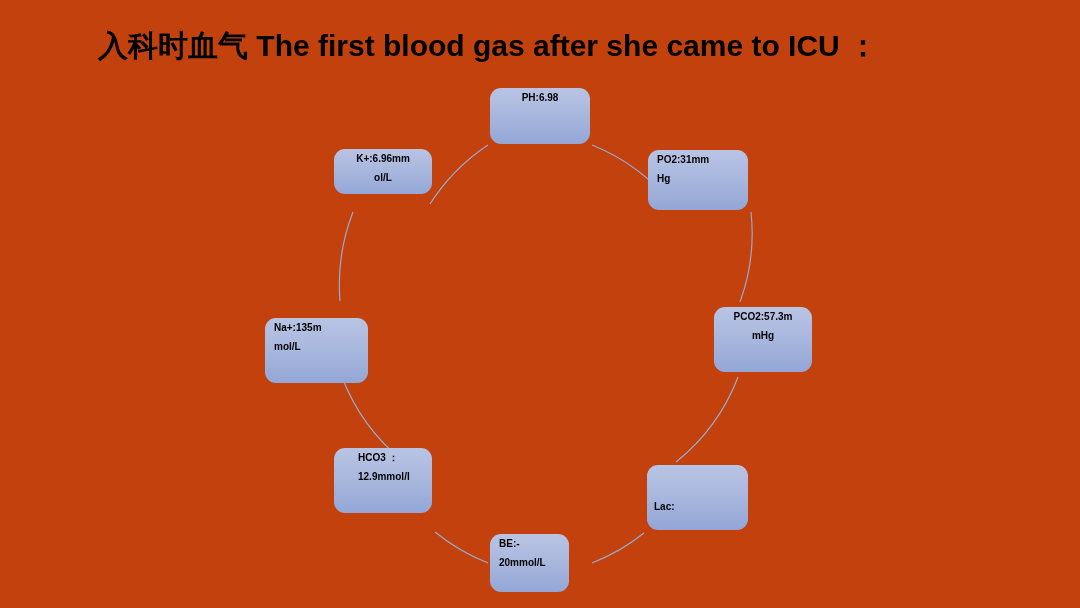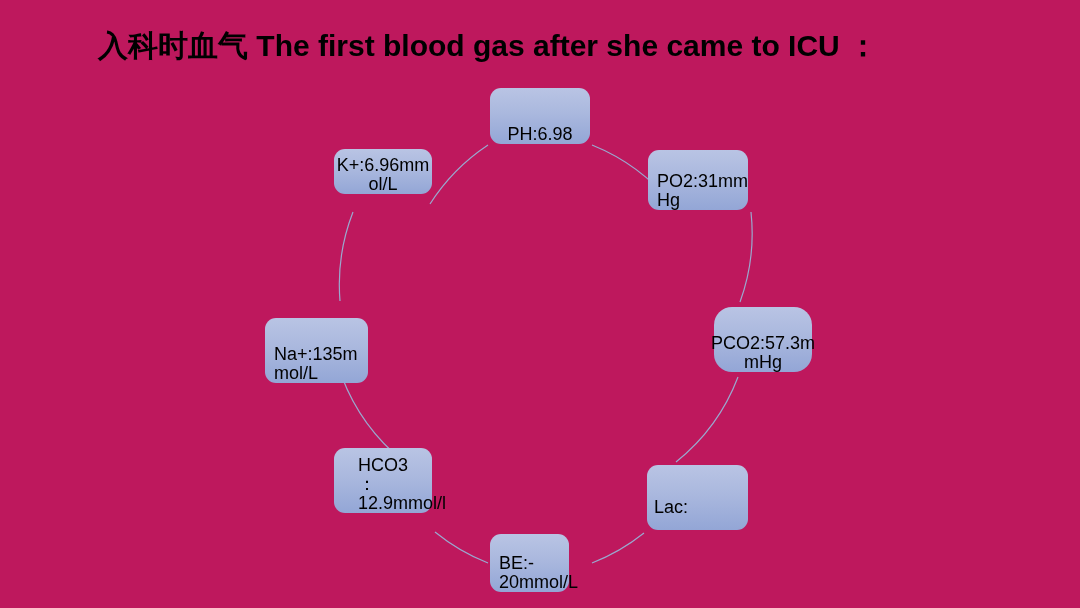--- a/index.html
+++ b/index.html
@@ -11,21 +11,21 @@
     width: 1080px;
     height: 608px;
     position: relative;
     overflow: hidden;
     font-family: "Liberation Sans", "DejaVu Sans", sans-serif;
   }
 
   #slide {
     position: absolute;
     inset: 0;
-    background: #be185d;
+    background: #c2410c;
   }
 
   
   #title {
     position: absolute;
     left: 98px;
     top: 26px;
     width: 900px;
     font-size: 30px;
     font-weight: bold;
@@ -50,35 +50,35 @@
     width: 1080px;
     height: 608px;
   }
 
   .node {
     position: absolute;
     box-sizing: border-box;
     border-radius: 11px;
     background: linear-gradient(180deg, #b9c4e4 0%, #aab8de 45%, #93a6d6 100%);
     color: #000000;
-    font-size: 18px;
-    font-weight: normal;
+    font-size: 10px;
+    font-weight: bold;
     line-height: 19px;
     padding: 0 9px;
     display: flex;
     flex-direction: column;
-    justify-content: flex-end;
+    justify-content: flex-start;
   }
   .node.center  { text-align: center; align-items: center; }
   .node.leftal  { text-align: left;  align-items: flex-start; }
 
   
   #node-ph    { left: 490px; top:  88px; width: 100px; height: 56px; }
   #node-po2   { left: 648px; top: 150px; width: 100px; height: 60px; }
-  #node-pco2  { left: 714px; top: 307px; width: 98px;  height: 65px; border-radius: 18px; }
+  #node-pco2  { left: 714px; top: 307px; width: 98px;  height: 65px; }
   #node-lac   { left: 647px; top: 465px; width: 101px; height: 65px; }
   #node-be    { left: 490px; top: 534px; width: 79px; height: 58px; }
   #node-hco3  { left: 334px; top: 448px; width: 98px;  height: 65px; padding-left: 24px; }
   #node-na    { left: 265px; top: 318px; width: 103px; height: 65px; }
   #node-k     { left: 334px; top: 149px; width: 98px;  height: 45px; }
 
   
   #node-lac {
     display: block;
     padding: 18px;

